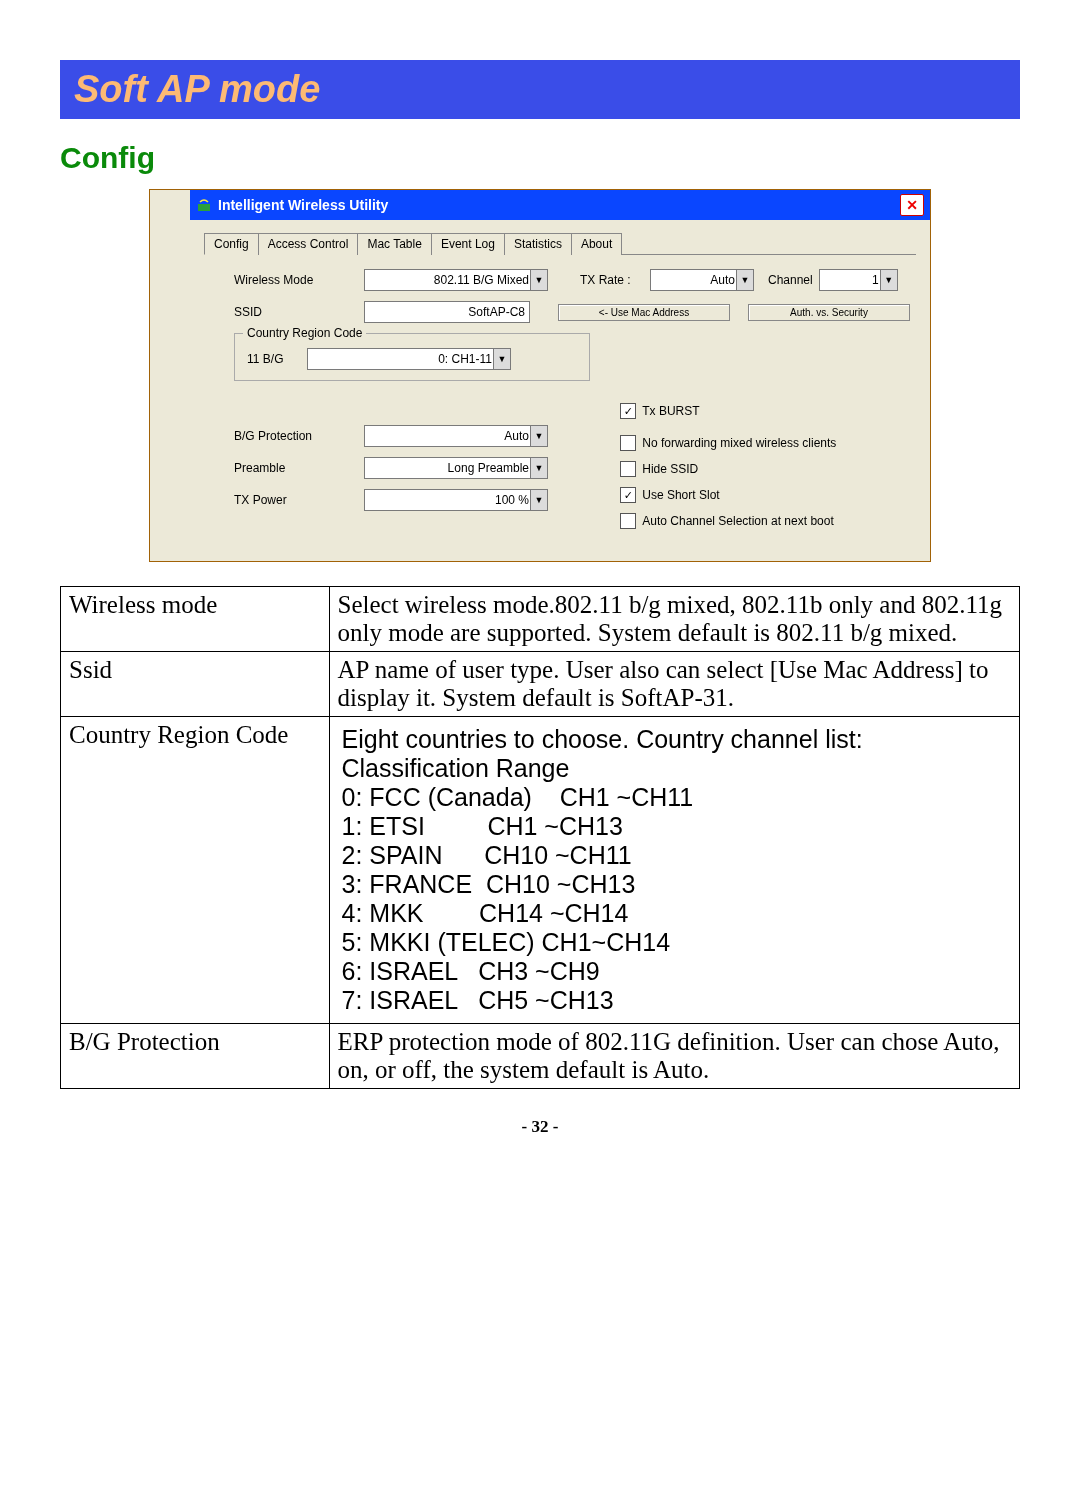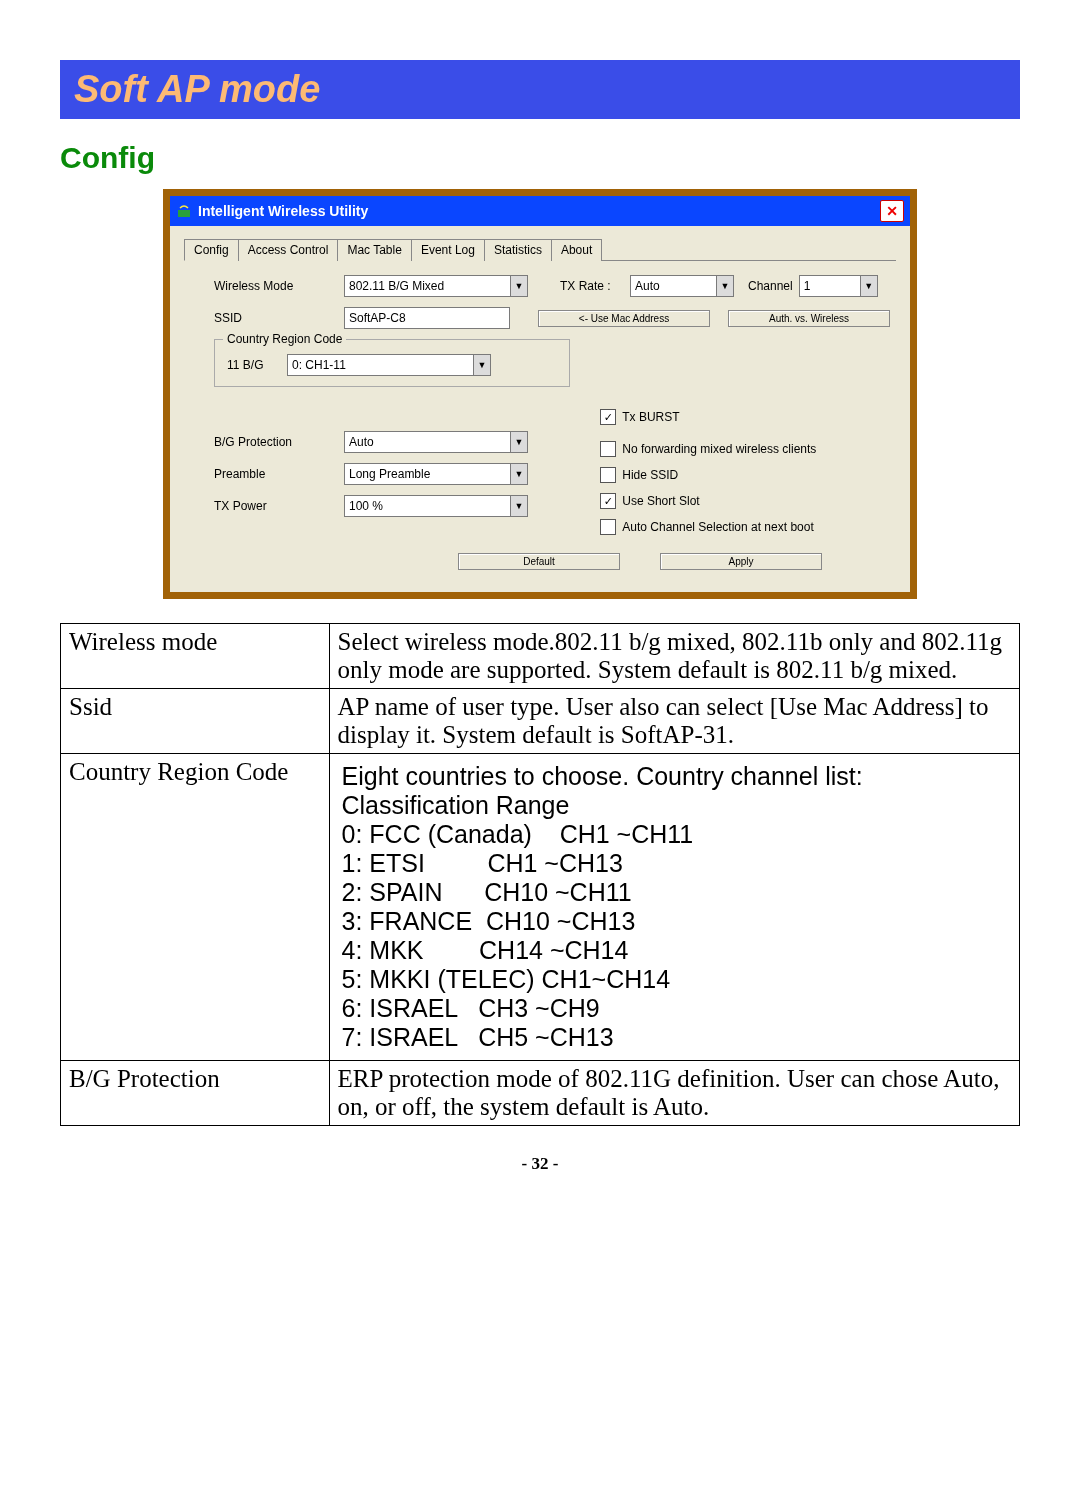--- a/index.html
+++ b/index.html
@@ -27,24 +27,25 @@
     font-size: 30px;
     margin: 22px 0 14px 0;
   }
   .dlg-wrap {
     display: flex;
     justify-content: center;
     margin-bottom: 24px;
   }
   .dlg {
     width: 740px;
-    border: 7px solid #a16207;
+    border: 1px solid #a16207;
     font-family: "Tahoma", Arial, sans-serif;
     font-size: 13px;
     background: #ece9d8;
+    padding-left: 40px;
   }
   .titlebar {
     background: #0a46ff;
     color: #fff;
     display: flex;
     align-items: center;
     padding: 4px 6px;
     font-weight: bold;
     font-size: 14px;
   }
@@ -94,20 +95,21 @@
   .row-indent { padding-left: 30px; }
   .lbl { width: 130px; font-size: 12px; }
   .lbl-short { width: 70px; font-size: 12px; }
   .select, .textbox {
     border: 1px solid #7a7a7a;
     background: #fff;
     font-size: 12px;
     height: 20px;
     display: flex;
     align-items: center;
+    justify-content: flex-end;
   }
   .select {
     position: relative;
     padding: 0 18px 0 4px;
   }
   .select .arrow {
     position: absolute; right: 0; top: 0; bottom: 0;
     width: 16px; background: #dcdcdc;
     border-left: 1px solid #7a7a7a;
     display: flex; align-items: center; justify-content: center;
@@ -231,21 +233,21 @@
         <span class="select" style="width:55px;margin-left:6px">
           <span>1</span>
           <span class="arrow">▼</span>
         </span>
       </div>
 
       <div class="row row-indent">
         <span class="lbl">SSID</span>
         <span class="textbox" style="width:156px">SoftAP-C8</span>
         <span class="btn" style="margin-left:28px;width:150px">&lt;- Use Mac Address</span>
-        <span class="btn" style="margin-left:18px;width:140px">Auth. vs. Wireless</span>
+        <span class="btn" style="margin-left:18px;width:140px">Auth. vs. Security</span>
       </div>
 
       <div class="group">
         <span class="group-title">Country Region Code</span>
         <div class="row" style="margin:0">
           <span class="lbl" style="width:60px">11 B/G</span>
           <span class="select" style="width:180px">
             <span>0: CH1-11</span>
             <span class="arrow">▼</span>
           </span>
@@ -304,24 +306,20 @@
           </div>
           <div class="row">
             <span class="chk">
               <span class="box"></span>
               <span>Auto Channel Selection at next boot</span>
             </span>
           </div>
         </div>
       </div>
 
-      <div class="btn-row">
-        <span class="btn">Default</span>
-        <span class="btn">Apply</span>
-      </div>
     </div>
   </div>
 </div>
 
 <table class="desc">
   <tbody>
       <tr>
     <td class="k">Wireless mode</td>
     <td>Select wireless mode.802.11 b/g mixed, 802.11b only and 802.11g only mode are supported. System default is 802.11 b/g mixed.</td>
   </tr>

